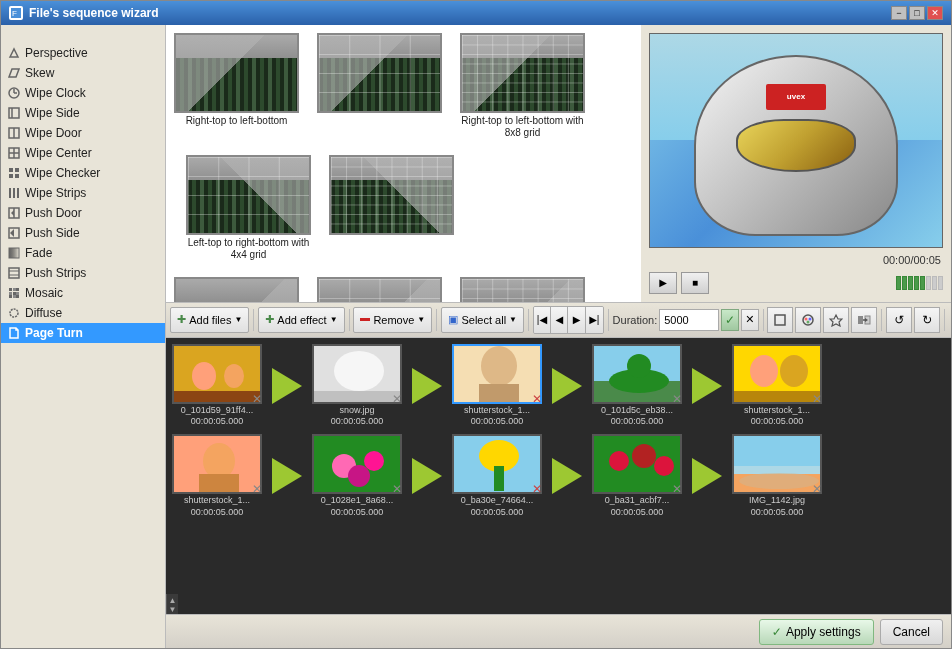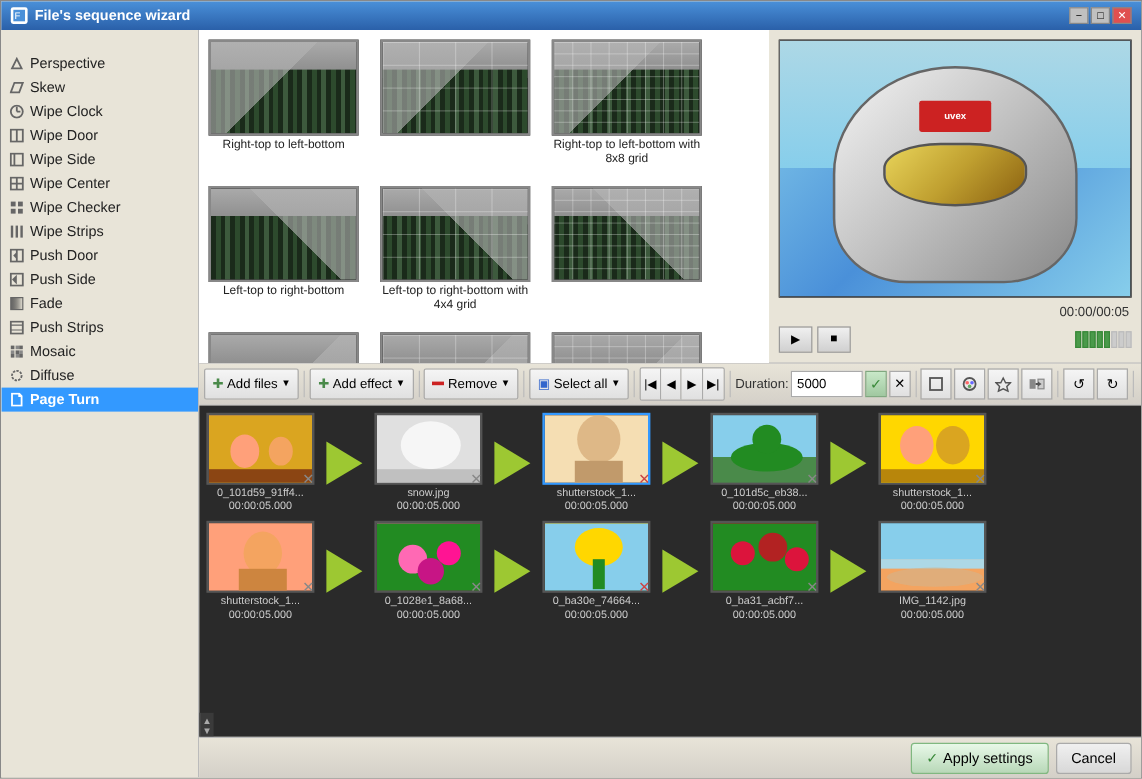--- a/index.html
+++ b/index.html
@@ -662,33 +662,33 @@
               <line x1="6" y1="6" x2="6" y2="2" stroke="#666" stroke-width="1.5"></line>
               <line x1="6" y1="6" x2="9" y2="6" stroke="#666" stroke-width="1.5"></line>
             </svg>
         </div>
         <span>Wipe Clock</span>
       </div>
       <div class="sidebar-item">
         <div class="sidebar-icon">
           <svg width="12" height="12" viewBox="0 0 12 12">
               <rect x="1" y="1" width="10" height="10" fill="none" stroke="#666" stroke-width="1.5"></rect>
+              <line x1="4" y1="1" x2="4" y2="11" stroke="#666" stroke-width="1.5"></line>
+            </svg>
+        </div>
+        <span>Wipe Side</span>
+      </div>
+      <div class="sidebar-item">
+        <div class="sidebar-icon">
+          <svg width="12" height="12" viewBox="0 0 12 12">
+              <rect x="1" y="1" width="10" height="10" fill="none" stroke="#666" stroke-width="1.5"></rect>
               <line x1="6" y1="1" x2="6" y2="11" stroke="#666" stroke-width="1.5"></line>
             </svg>
         </div>
         <span>Wipe Door</span>
-      </div>
-      <div class="sidebar-item">
-        <div class="sidebar-icon">
-          <svg width="12" height="12" viewBox="0 0 12 12">
-              <rect x="1" y="1" width="10" height="10" fill="none" stroke="#666" stroke-width="1.5"></rect>
-              <line x1="4" y1="1" x2="4" y2="11" stroke="#666" stroke-width="1.5"></line>
-            </svg>
-        </div>
-        <span>Wipe Side</span>
       </div>
       <div class="sidebar-item">
         <div class="sidebar-icon">
           <svg width="12" height="12" viewBox="0 0 12 12">
               <rect x="1" y="1" width="10" height="10" fill="none" stroke="#666" stroke-width="1.5"></rect>
               <line x1="6" y1="1" x2="6" y2="11" stroke="#666" stroke-width="1.5"></line>
               <line x1="1" y1="6" x2="11" y2="6" stroke="#666" stroke-width="1.5"></line>
             </svg>
         </div>
         <span>Wipe Center</span>
@@ -823,28 +823,20 @@
                       <div class="forest-sky"></div>
                       <div class="forest-trees"></div>
                       <div style="position:absolute;top:0;left:0;width:100%;height:100%;background:linear-gradient(135deg, rgba(180,180,180,0.6) 45%, transparent 45%);"></div>
                       <div class="grid-8x8"></div>
                     </div>
                     <div class="transition-label">Right-top to left-bottom with 8x8 grid</div>
                   </div>
                 </div>
 
                 <div class="transitions-row" style="margin-top:16px;">
-                  <div class="transition-item">
-                    <div class="transition-thumb">
-                      <div class="forest-sky"></div>
-                      <div class="forest-trees"></div>
-                      <div style="position:absolute;top:0;left:0;width:100%;height:100%;background:linear-gradient(225deg, rgba(180,180,180,0.6) 45%, transparent 45%);"></div>
-                    </div>
-                    <div class="transition-label">Left-top to right-bottom</div>
-                  </div>
                   <div class="transition-item" style="margin-left:12px;">
                     <div class="transition-thumb">
                       <div class="forest-sky"></div>
                       <div class="forest-trees"></div>
                       <div style="position:absolute;top:0;left:0;width:100%;height:100%;background:linear-gradient(225deg, rgba(180,180,180,0.6) 45%, transparent 45%);"></div>
                       <div class="grid-4x4"></div>
                     </div>
                     <div class="transition-label">Left-top to right-bottom with 4x4 grid</div>
                   </div>
                   <div class="transition-item" style="margin-left:12px;">

